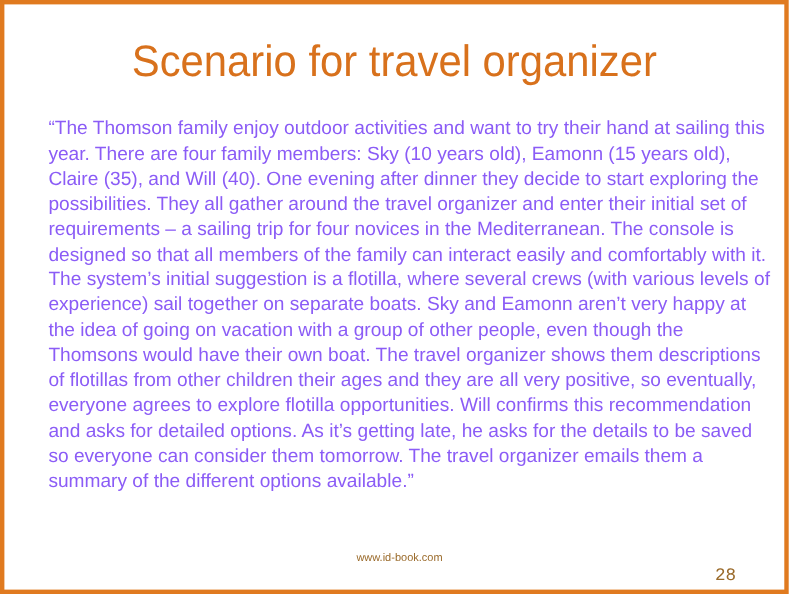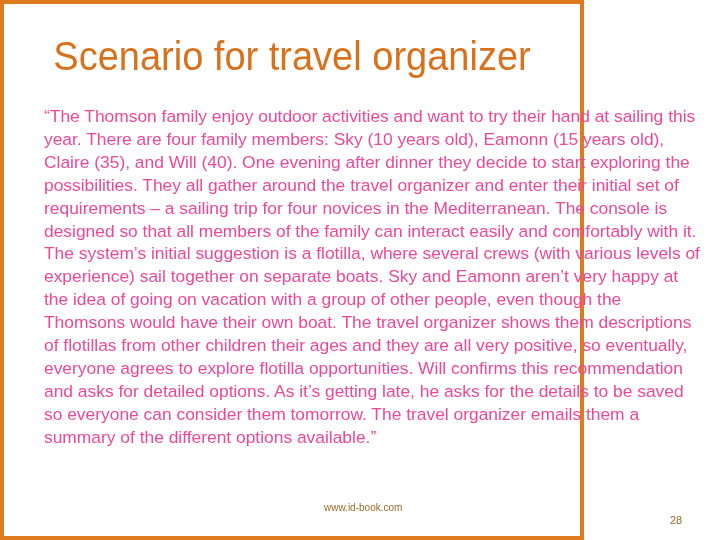--- a/index.html
+++ b/index.html
@@ -3,21 +3,21 @@
   <meta charset="utf-8">
   <style>
     html, body { margin: 0; padding: 0; }
     body {
       width: 720px; height: 540px; overflow: hidden;
       background: #ffffff;
       font-family: "Liberation Sans", sans-serif;
     }
     .slide {
       position: relative;
-      width: 584px; height: 540px;
+      width: 717px; height: 540px;
       box-sizing: border-box;
       border: 4px solid #e07a1f;
       background: #ffffff;
     }
     .title {
       position: absolute;
       left: 0; right: 0; top: 30px;
       text-align: center;
       font-size: 40px;
       color: #d8711c;
@@ -25,34 +25,35 @@
       letter-spacing: 0px;
       margin: 0;
       transform: scaleX(0.95);
     }
     .body-text {
       position: absolute;
       left: 40px; top: 101px;
       width: 660px;
       font-size: 17.4px;
       line-height: 22.9px;
-      color: #ec4899;
+      color: #8b5cf6;
       margin: 0;
     }
     .footer-url {
       position: absolute;
       left: 320px; top: 498px;
       font-size: 10px;
       color: #9a6a2a;
     }
     .page-num {
       position: absolute;
-      left: 666px; top: 510px;
-      font-size: 11px;
+      left: 646px; top: 510px;
+      font-size: 16px;
       color: #9a6a2a;
+      font-family: Liberation Mono, monospace;
     }
   </style>
 </head>
 <body>
 
 <div class="slide">
   <h1 class="title">Scenario for travel organizer</h1>
   <p class="body-text">“The Thomson family enjoy outdoor activities and want to try their hand at sailing this year. There are four family members: Sky (10 years old), Eamonn (15 years old), Claire (35), and Will (40). One evening after dinner they decide to start exploring the possibilities. They all gather around the travel organizer and enter their initial set of requirements – a sailing trip for four novices in the Mediterranean. The console is designed so that all members of the family can interact easily and comfortably with it. The system’s initial suggestion is a flotilla, where several crews (with various levels of experience) sail together on separate boats. Sky and Eamonn aren’t very happy at the idea of going on vacation with a group of other people, even though the Thomsons would have their own boat. The travel organizer shows them descriptions of flotillas from other children their ages and they are all very positive, so eventually, everyone agrees to explore flotilla opportunities. Will confirms this recommendation and asks for detailed options. As it’s getting late, he asks for the details to be saved so everyone can consider them tomorrow. The travel organizer emails them a summary of the different options available.”</p>
   <div class="footer-url">www.id-book.com</div>
   <div class="page-num">28</div>

